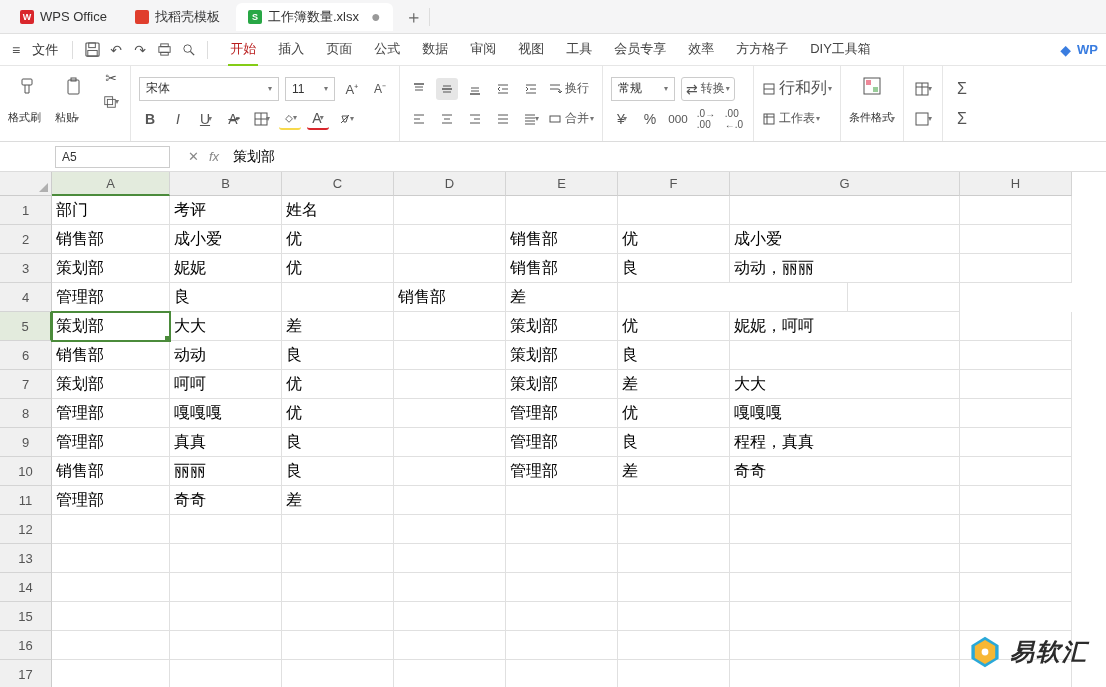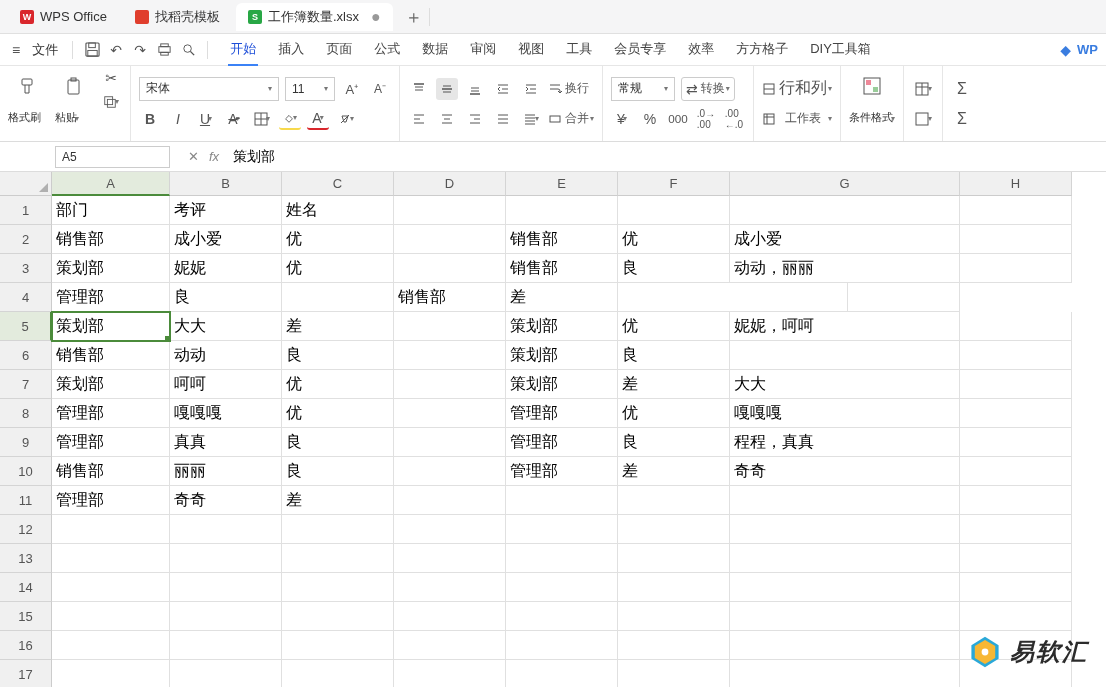--- a/index.html
+++ b/index.html
@@ -16,21 +16,21 @@
 .tab-add { color: #666; font-size: 18px; margin-left: 8px; cursor: pointer; }
 
 
 .menubar { height: 32px; display: flex; align-items: center; padding: 0 8px; border-bottom: 1px solid #e6e6e6; gap: 2px; }
 .menu-burger { font-size: 14px; color: #555; padding: 4px; }
 .menu-file { font-size: 13px; padding: 4px 6px; }
 .menu-icon { width: 22px; height: 22px; display: inline-flex; align-items: center; justify-content: center; color: #555; font-size: 14px; }
 .menu-sep { width: 1px; height: 18px; background: #ddd; margin: 0 6px; }
 .menu-tabs { display: flex; gap: 18px; margin-left: 12px; }
 .menu-tab { font-size: 13px; color: #444; padding: 6px 2px; }
-.menu-tab.active { color: #1d4ed8; border-bottom: 2px solid #3b82f6; }
+.menu-tab.active { color: #b91c1c; border-bottom: 2px solid #84cc16; }
 .menu-right { margin-left: auto; display: flex; align-items: center; gap: 4px; }
 .wp-logo { color: #3a7de0; font-weight: bold; font-size: 13px; }
 .wp-logo-icon { color: #3a7de0; font-size: 14px; margin-right: 2px; }
 
 
 .ribbon { height: 76px; display: flex; border-bottom: 1px solid #dcdcdc; }
 .rgroup { display: flex; flex-direction: column; padding: 4px 8px; border-right: 1px solid #e6e6e6; justify-content: center; }
 .rgroup-row { display: flex; align-items: center; gap: 6px; height: 30px; }
 .rbtn { display: flex; flex-direction: column; align-items: center; justify-content: center; font-size: 11px; color: #444; padding: 2px 4px; gap: 2px; min-width: 40px; }
 .rbtn-icon { font-size: 18px; color: #555; }
@@ -345,21 +345,21 @@
       <span class="ricon" style="width:auto;gap:3px">
         <svg width="14" height="14">
             <rect x="2" y="2" width="10" height="10" fill="none" stroke="#555"></rect>
             <line x1="2" y1="7" x2="12" y2="7" stroke="#555"></line>
           </svg>
         <span style="font-size:16px">行和列</span>
           <span class="dd-arrow">▾</span>
       </span>
     </div>
     <div class="rgroup-row">
-      <span class="ricon" style="width:auto;gap:9px">
+      <span class="ricon" style="width:auto;gap:3px">
         <svg width="14" height="14">
             <rect x="2" y="2" width="10" height="10" fill="none" stroke="#555"></rect>
             <line x1="5" y1="2" x2="5" y2="12" stroke="#555"></line>
             <line x1="2" y1="5" x2="12" y2="5" stroke="#555"></line>
           </svg>
         <span style="font-size:12px">工作表</span>
           <span class="dd-arrow">▾</span>
       </span>
     </div>
   </div>

